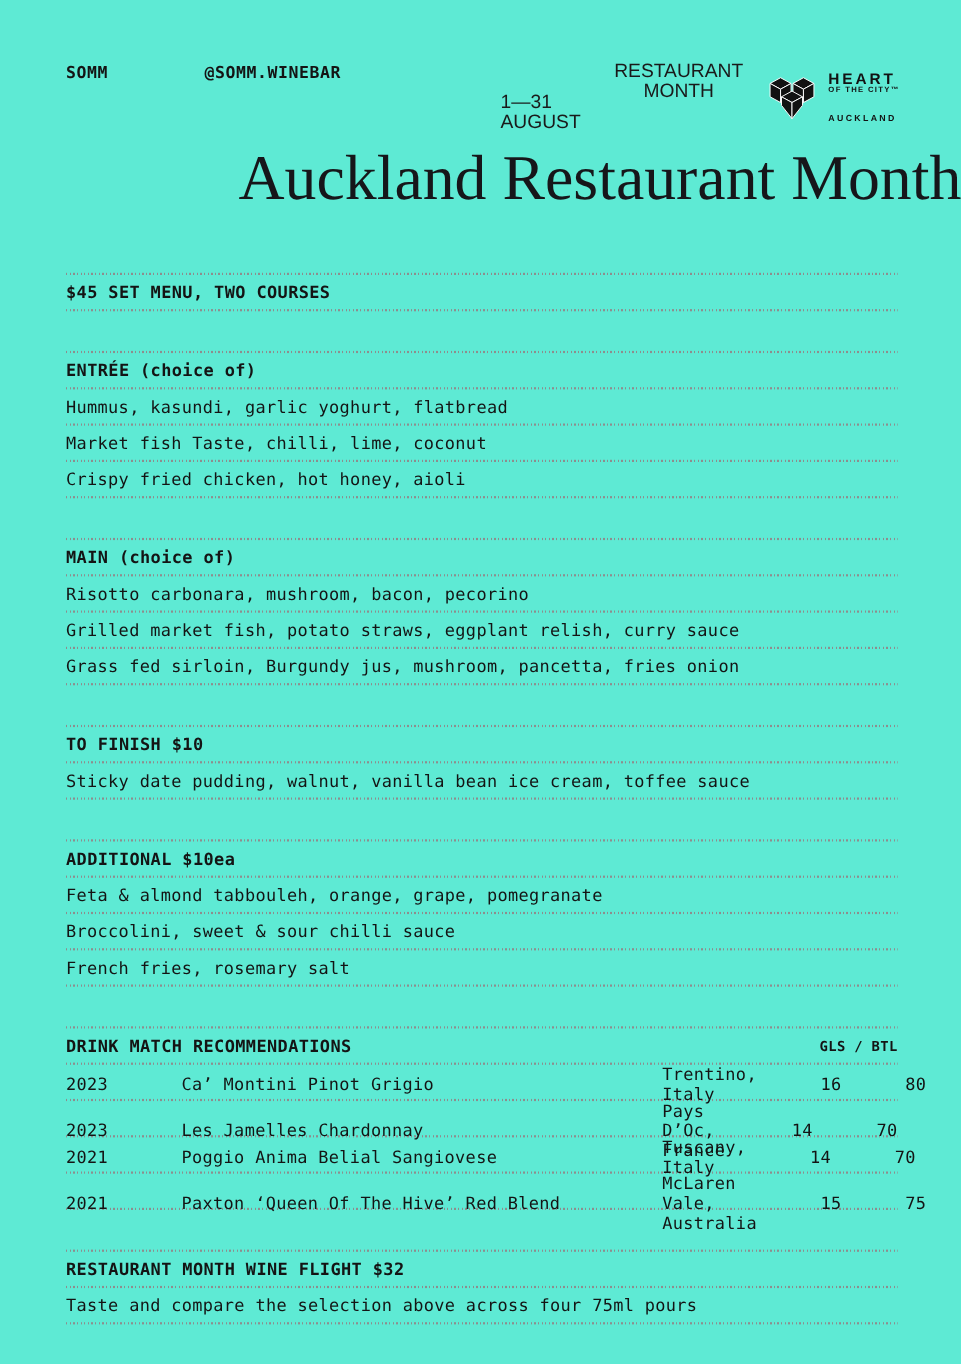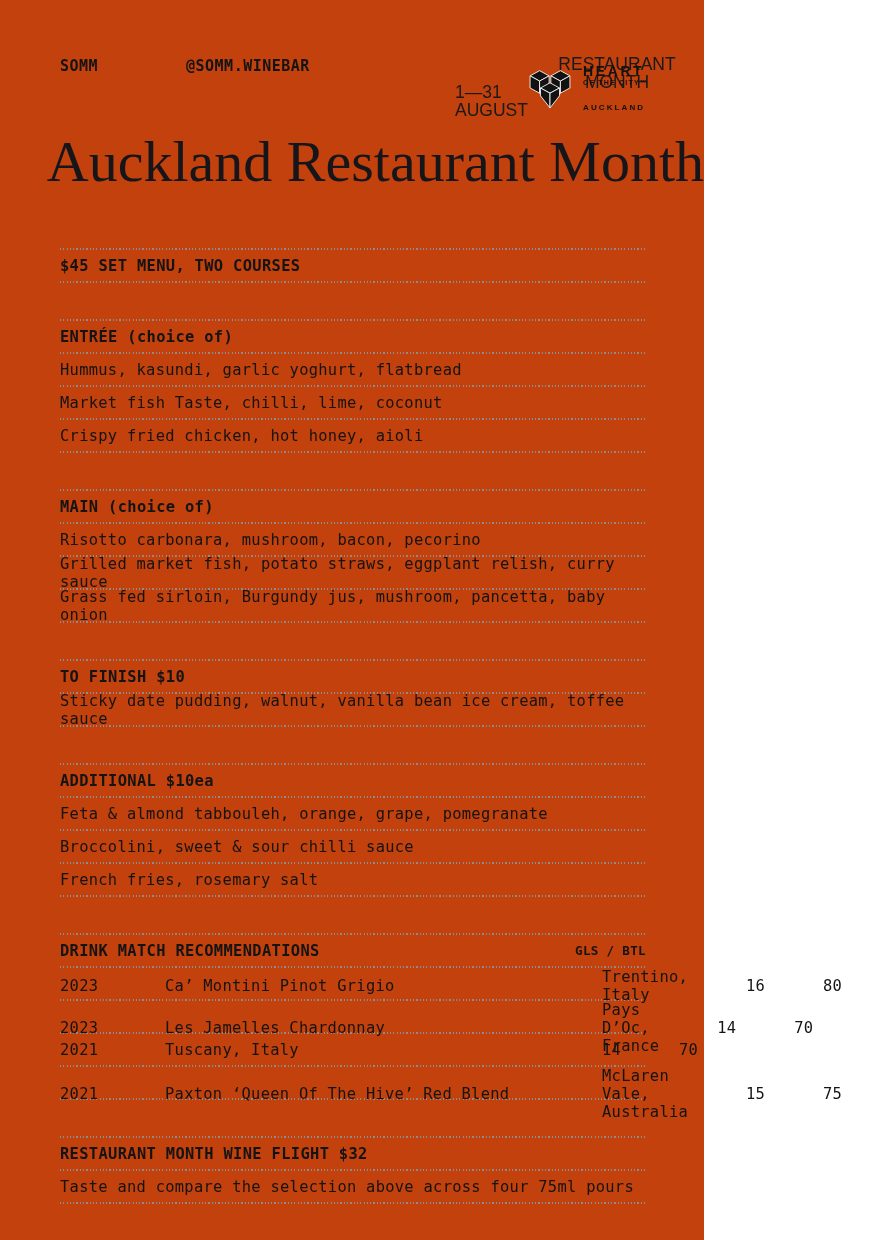--- a/index.html
+++ b/index.html
@@ -4,21 +4,21 @@
 <style>
   * { margin: 0; padding: 0; box-sizing: border-box; }
   html, body { background: #ffffff; }
   body {
     width: 874px; height: 1240px;
     font-family: "DejaVu Sans Mono", "Liberation Mono", monospace;
     color: #141414;
     position: relative;
     overflow: hidden;
   }
-  .page { width: 704px; height: 1240px; background: #c2410c; }
+  .page { width: 874px; height: 1240px; background: #5eead4; }
 
   
   .topbar { position: relative; height: 100px; }
   .brand {
     position: absolute; left: 60px; top: 57px;
     font-size: 15px; font-weight: 700; letter-spacing: 0.5px;
   }
   .handle {
     position: absolute; left: 186px; top: 57px;
     font-size: 15px; font-weight: 700; letter-spacing: 0.5px;
@@ -171,21 +171,21 @@
       <div class="rule"></div>
       <div class="row">
           <span class="item">Risotto carbonara, mushroom, bacon, pecorino</span>
         </div>
       <div class="rule"></div>
       <div class="row">
           <span class="item">Grilled market fish, potato straws, eggplant relish, curry sauce</span>
         </div>
       <div class="rule"></div>
       <div class="row">
-          <span class="item">Grass fed sirloin, Burgundy jus, mushroom, pancetta, baby onion</span>
+          <span class="item">Grass fed sirloin, Burgundy jus, mushroom, pancetta, fries onion</span>
         </div>
       <div class="rule"></div>
     </div>
 
     <div class="section">
       <div class="rule"></div>
       <div class="row heading-row">
         <span class="heading">TO FINISH $10</span>
       </div>
       <div class="rule"></div>
@@ -236,20 +236,21 @@
         <span class="year">2023</span>
         <span class="name">Les Jamelles Chardonnay</span>
         <span class="region">Pays D’Oc, France</span>
         <span class="gls">14</span>
         <span class="btl">70</span>
       </div>
       <div class="rule"></div>
 
       <div class="wine-row">
         <span class="year">2021</span>
+        <span class="name">Poggio Anima Belial Sangiovese</span>
         <span class="region">Tuscany, Italy</span>
         <span class="gls">14</span>
         <span class="btl">70</span>
       </div>
       <div class="rule"></div>
 
       <div class="wine-row">
         <span class="year">2021</span>
         <span class="name">Paxton ‘Queen Of The Hive’ Red Blend</span>
         <span class="region">McLaren Vale, Australia</span>

